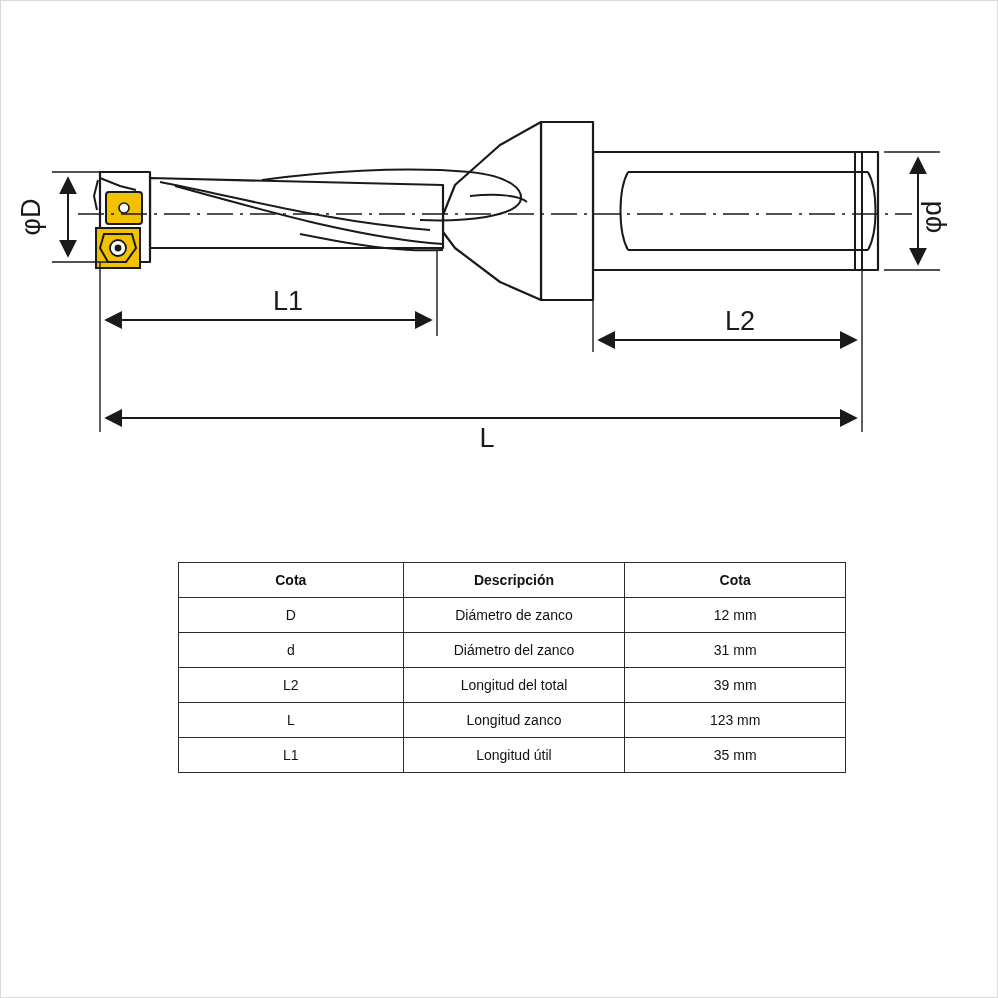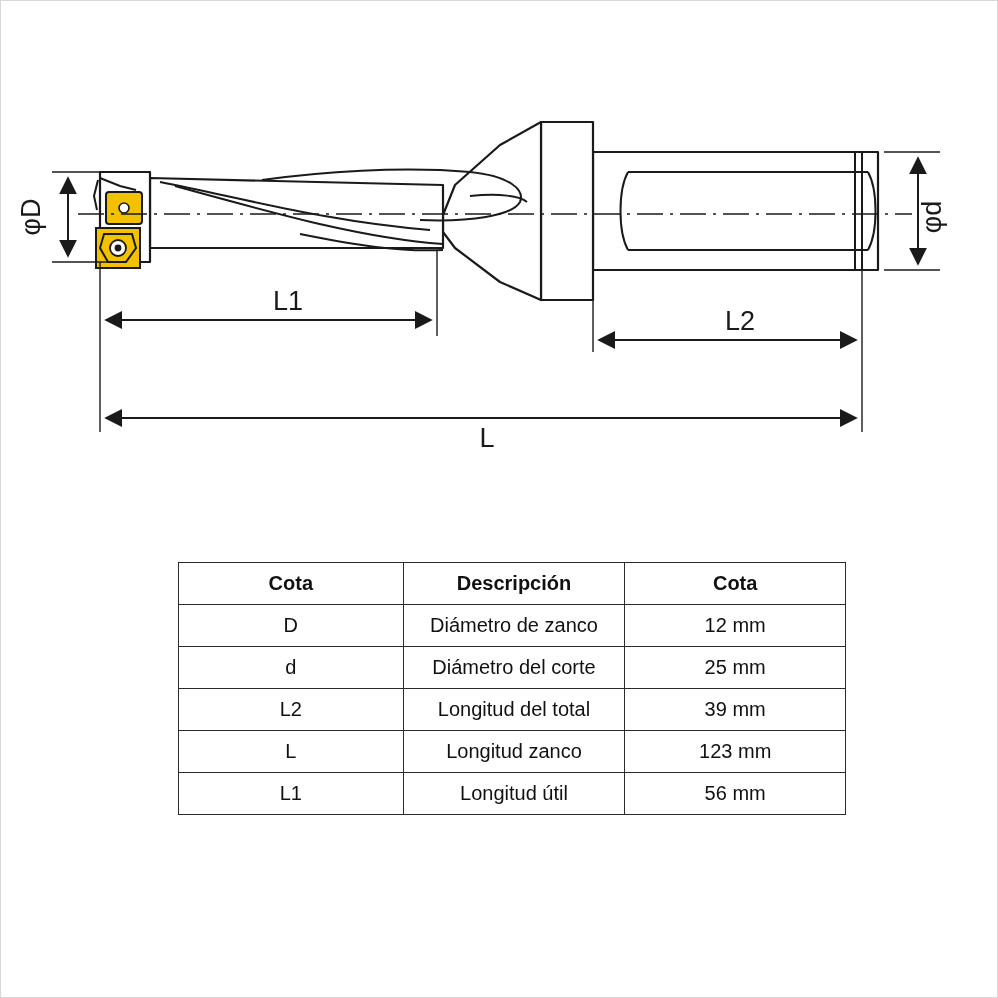--- a/index.html
+++ b/index.html
@@ -32,21 +32,21 @@
   }
   .spec-table-wrap {
     position: absolute;
     left: 178px;
     top: 562px;
     width: 668px;
   }
   table.spec-table {
     border-collapse: collapse;
     width: 668px;
-    font-size: 20px;
+    font-size: 14px;
   }
   table.spec-table th,
   table.spec-table td {
     border: 1px solid #2b2b2b;
     text-align: center;
     padding: 9px 4px;
     font-weight: normal;
     color: #111;
   }
   table.spec-table thead th {
@@ -180,33 +180,33 @@
       </tr>
     </thead>
     <tbody>
       <tr>
         <td>D</td>
         <td>Diámetro de zanco</td>
         <td>12 mm</td>
       </tr>
       <tr>
         <td>d</td>
-        <td>Diámetro del corte</td>
-        <td>25 mm</td>
+        <td>Diámetro del zanco</td>
+        <td>31 mm</td>
       </tr>
       <tr>
         <td>L2</td>
         <td>Longitud del total</td>
         <td>39 mm</td>
       </tr>
       <tr>
         <td>L</td>
         <td>Longitud zanco</td>
         <td>123 mm</td>
       </tr>
       <tr>
         <td>L1</td>
         <td>Longitud útil</td>
-        <td>56 mm</td>
+        <td>35 mm</td>
       </tr>
     </tbody>
   </table>
 </div>
 
 </body></html>

